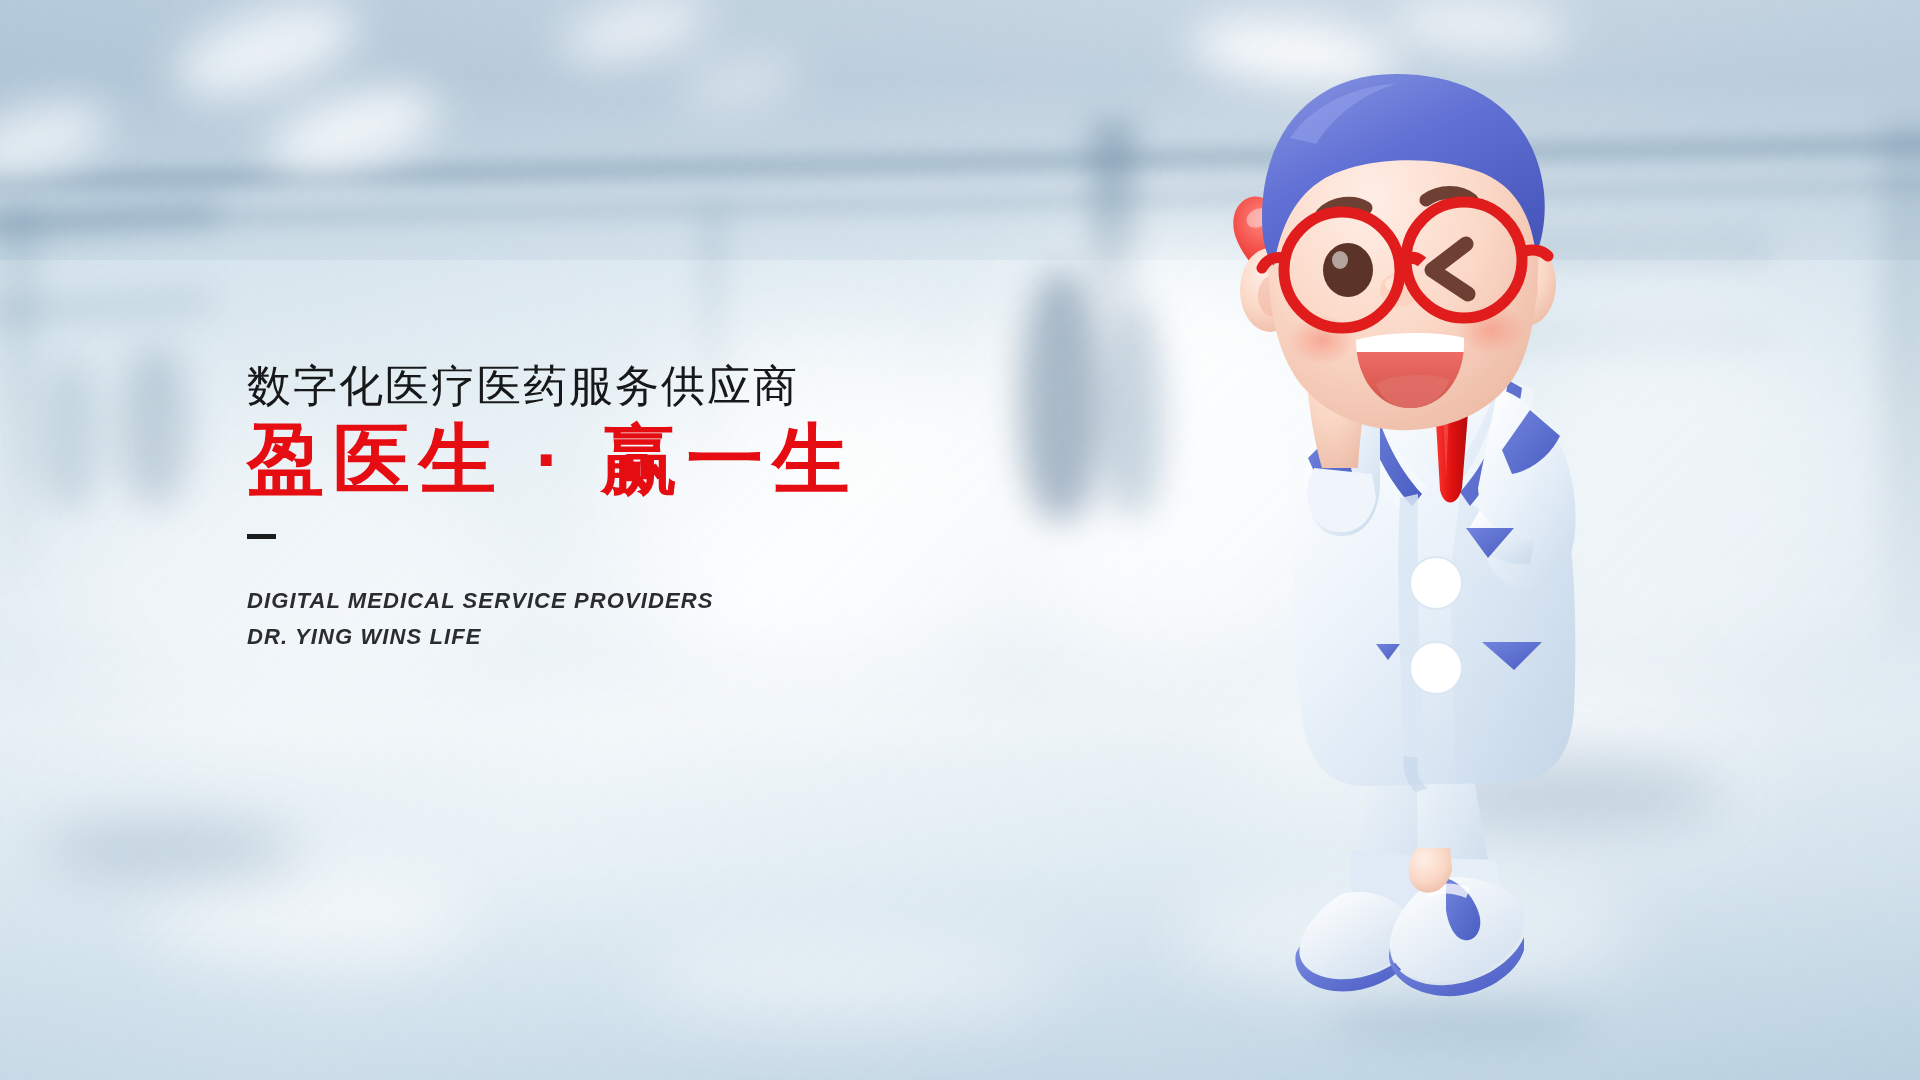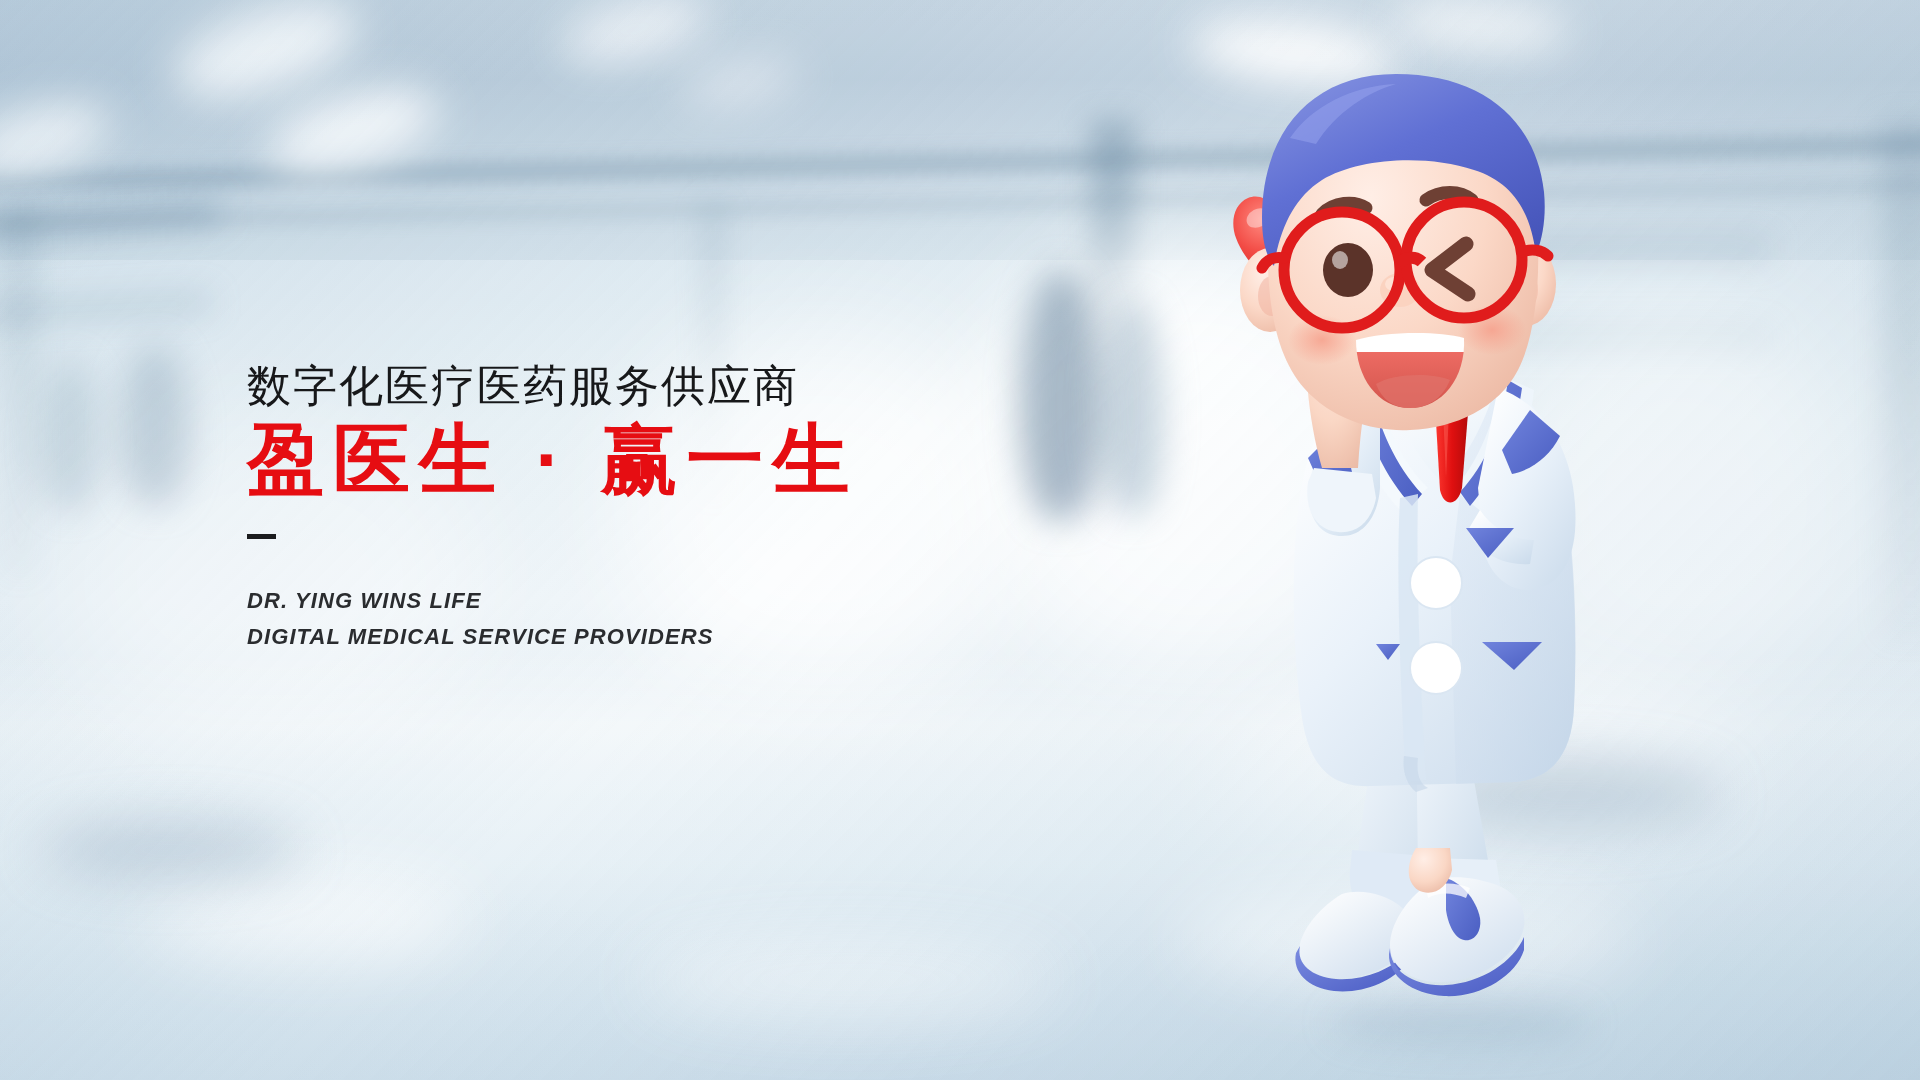--- a/index.html
+++ b/index.html
@@ -277,22 +277,22 @@
 
     <div class="bg-tint"></div>
     <div class="bg-vig"></div>
   </div>
 
   <div class="copy">
     <div class="tagline">数字化医疗医药服务供应商</div>
     <div class="headline">盈医生 · 赢一生</div>
     <div class="rule"></div>
     <div class="sub-en">
+      <div>DIGITAL MEDICAL SERVICE PROVIDERS</div>
       <div>DR. YING WINS LIFE</div>
-      <div>DIGITAL MEDICAL SERVICE PROVIDERS</div>
     </div>
   </div>
 
   <div class="mascot-shadow"></div>
 
   <div class="mascot">
     <svg viewBox="0 0 480 1010" xmlns="http://www.w3.org/2000/svg">
       <defs>
         <radialGradient id="skin" cx="38%" cy="30%" r="78%">
           <stop offset="0%" stop-color="#ffeee6"></stop>

